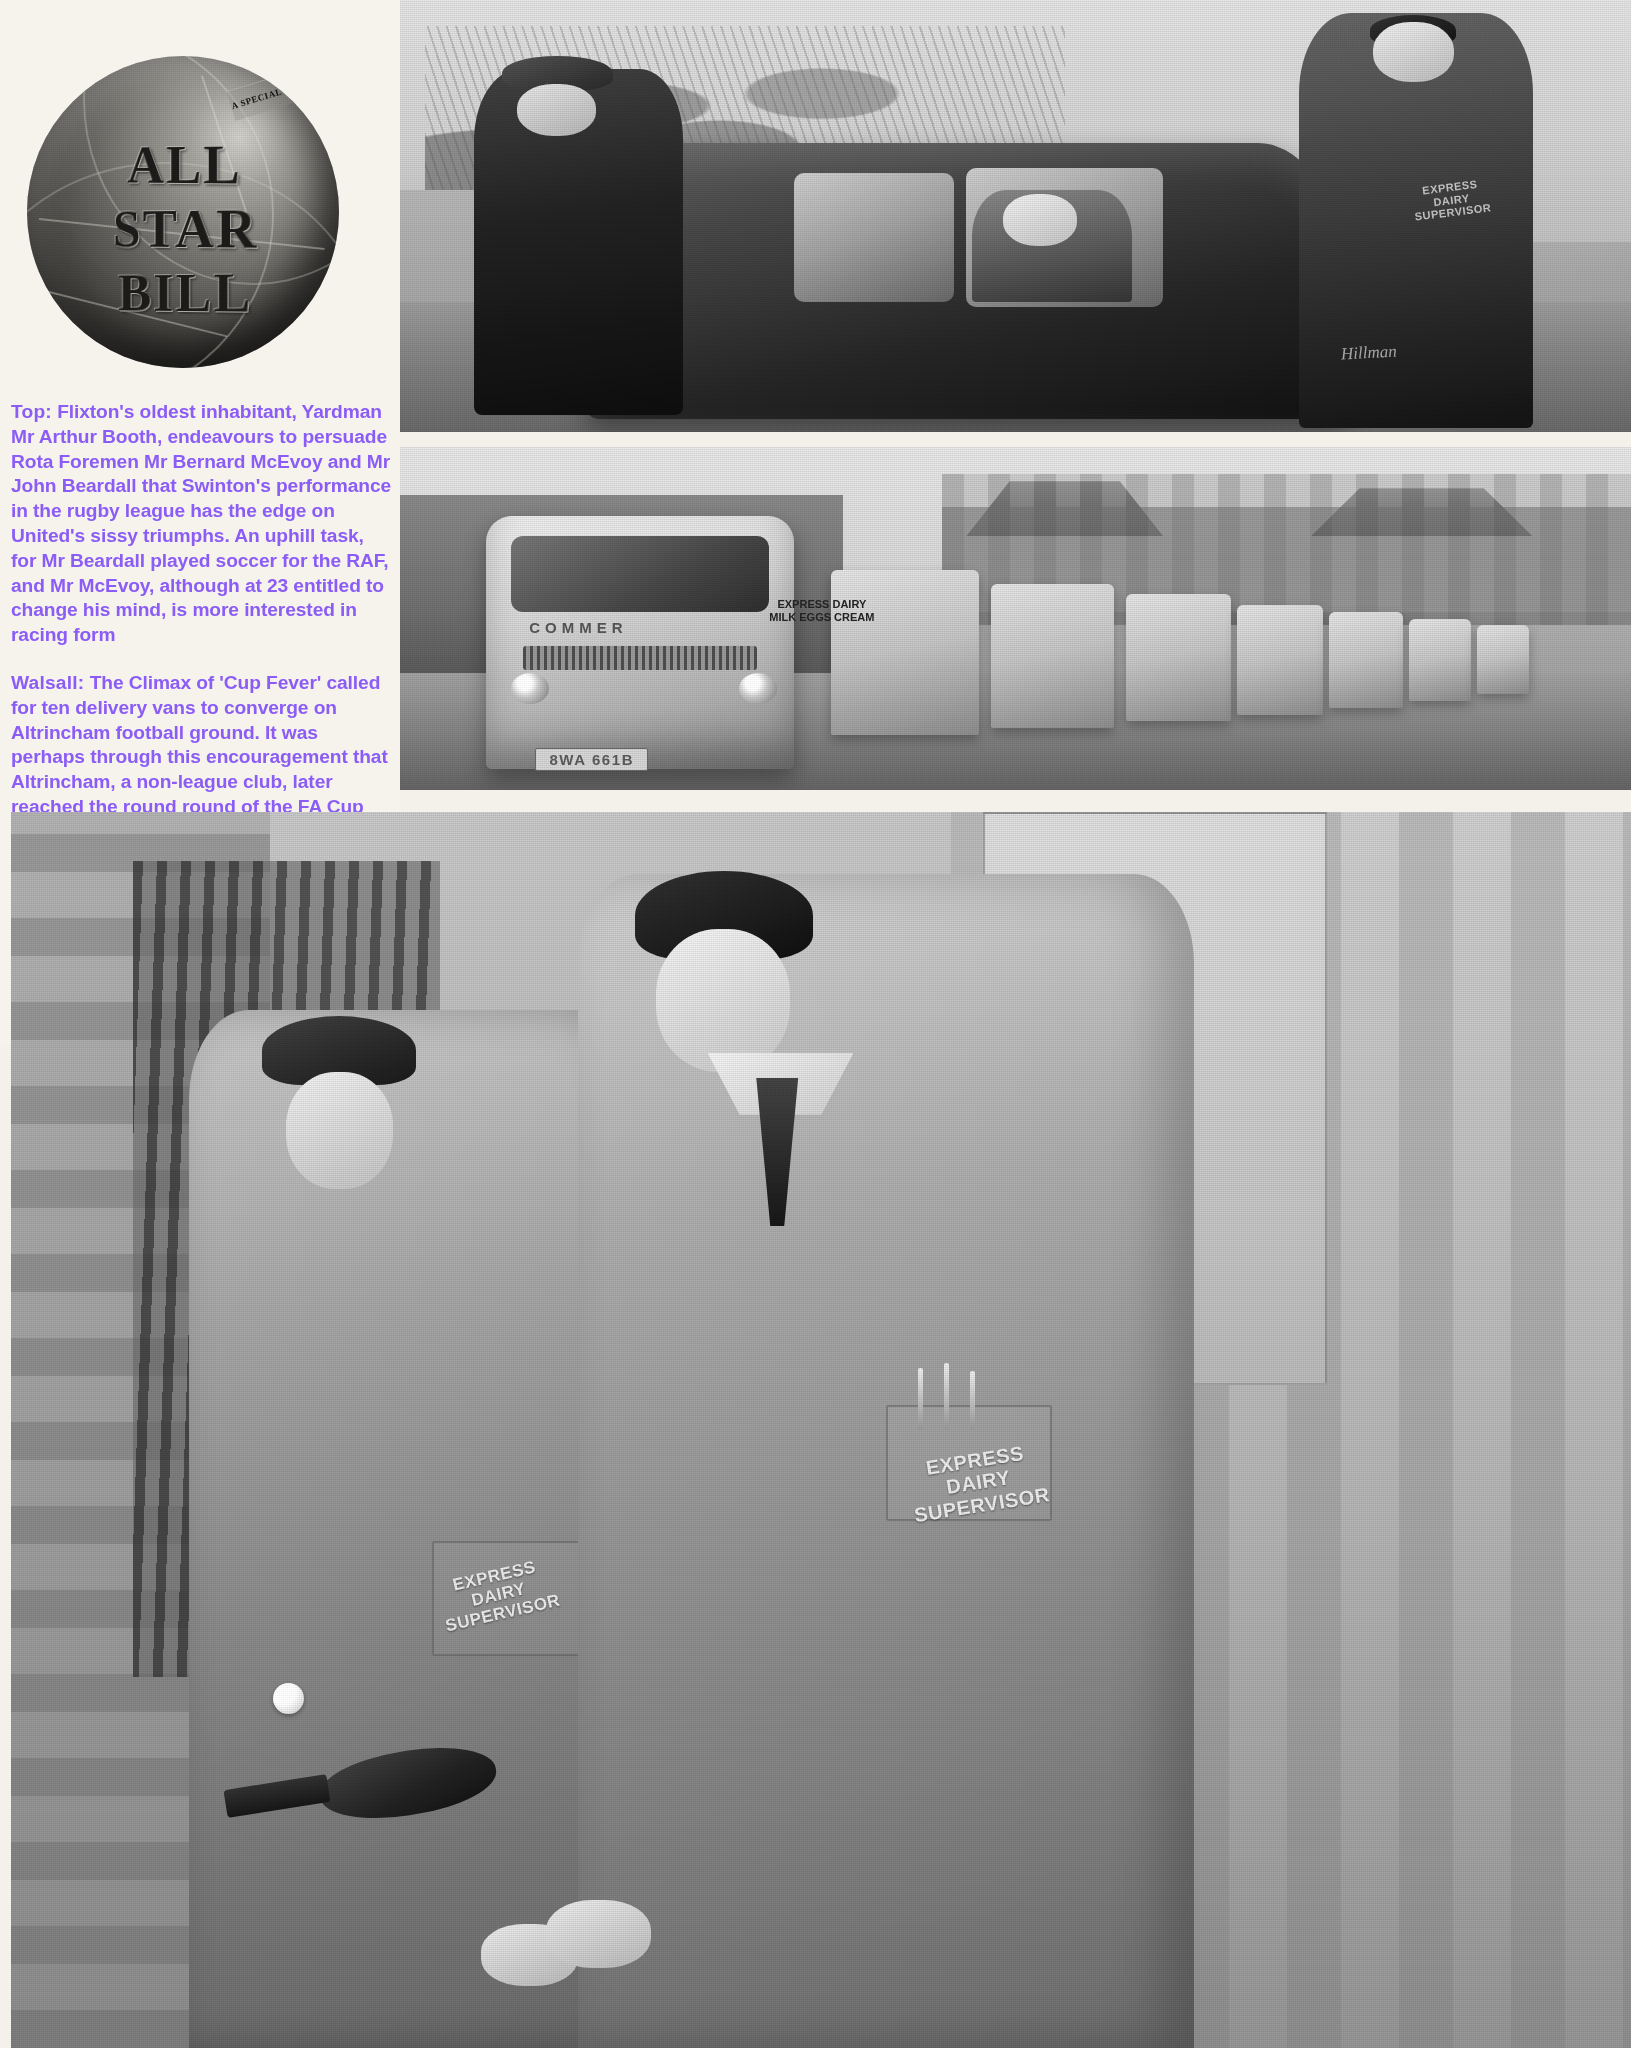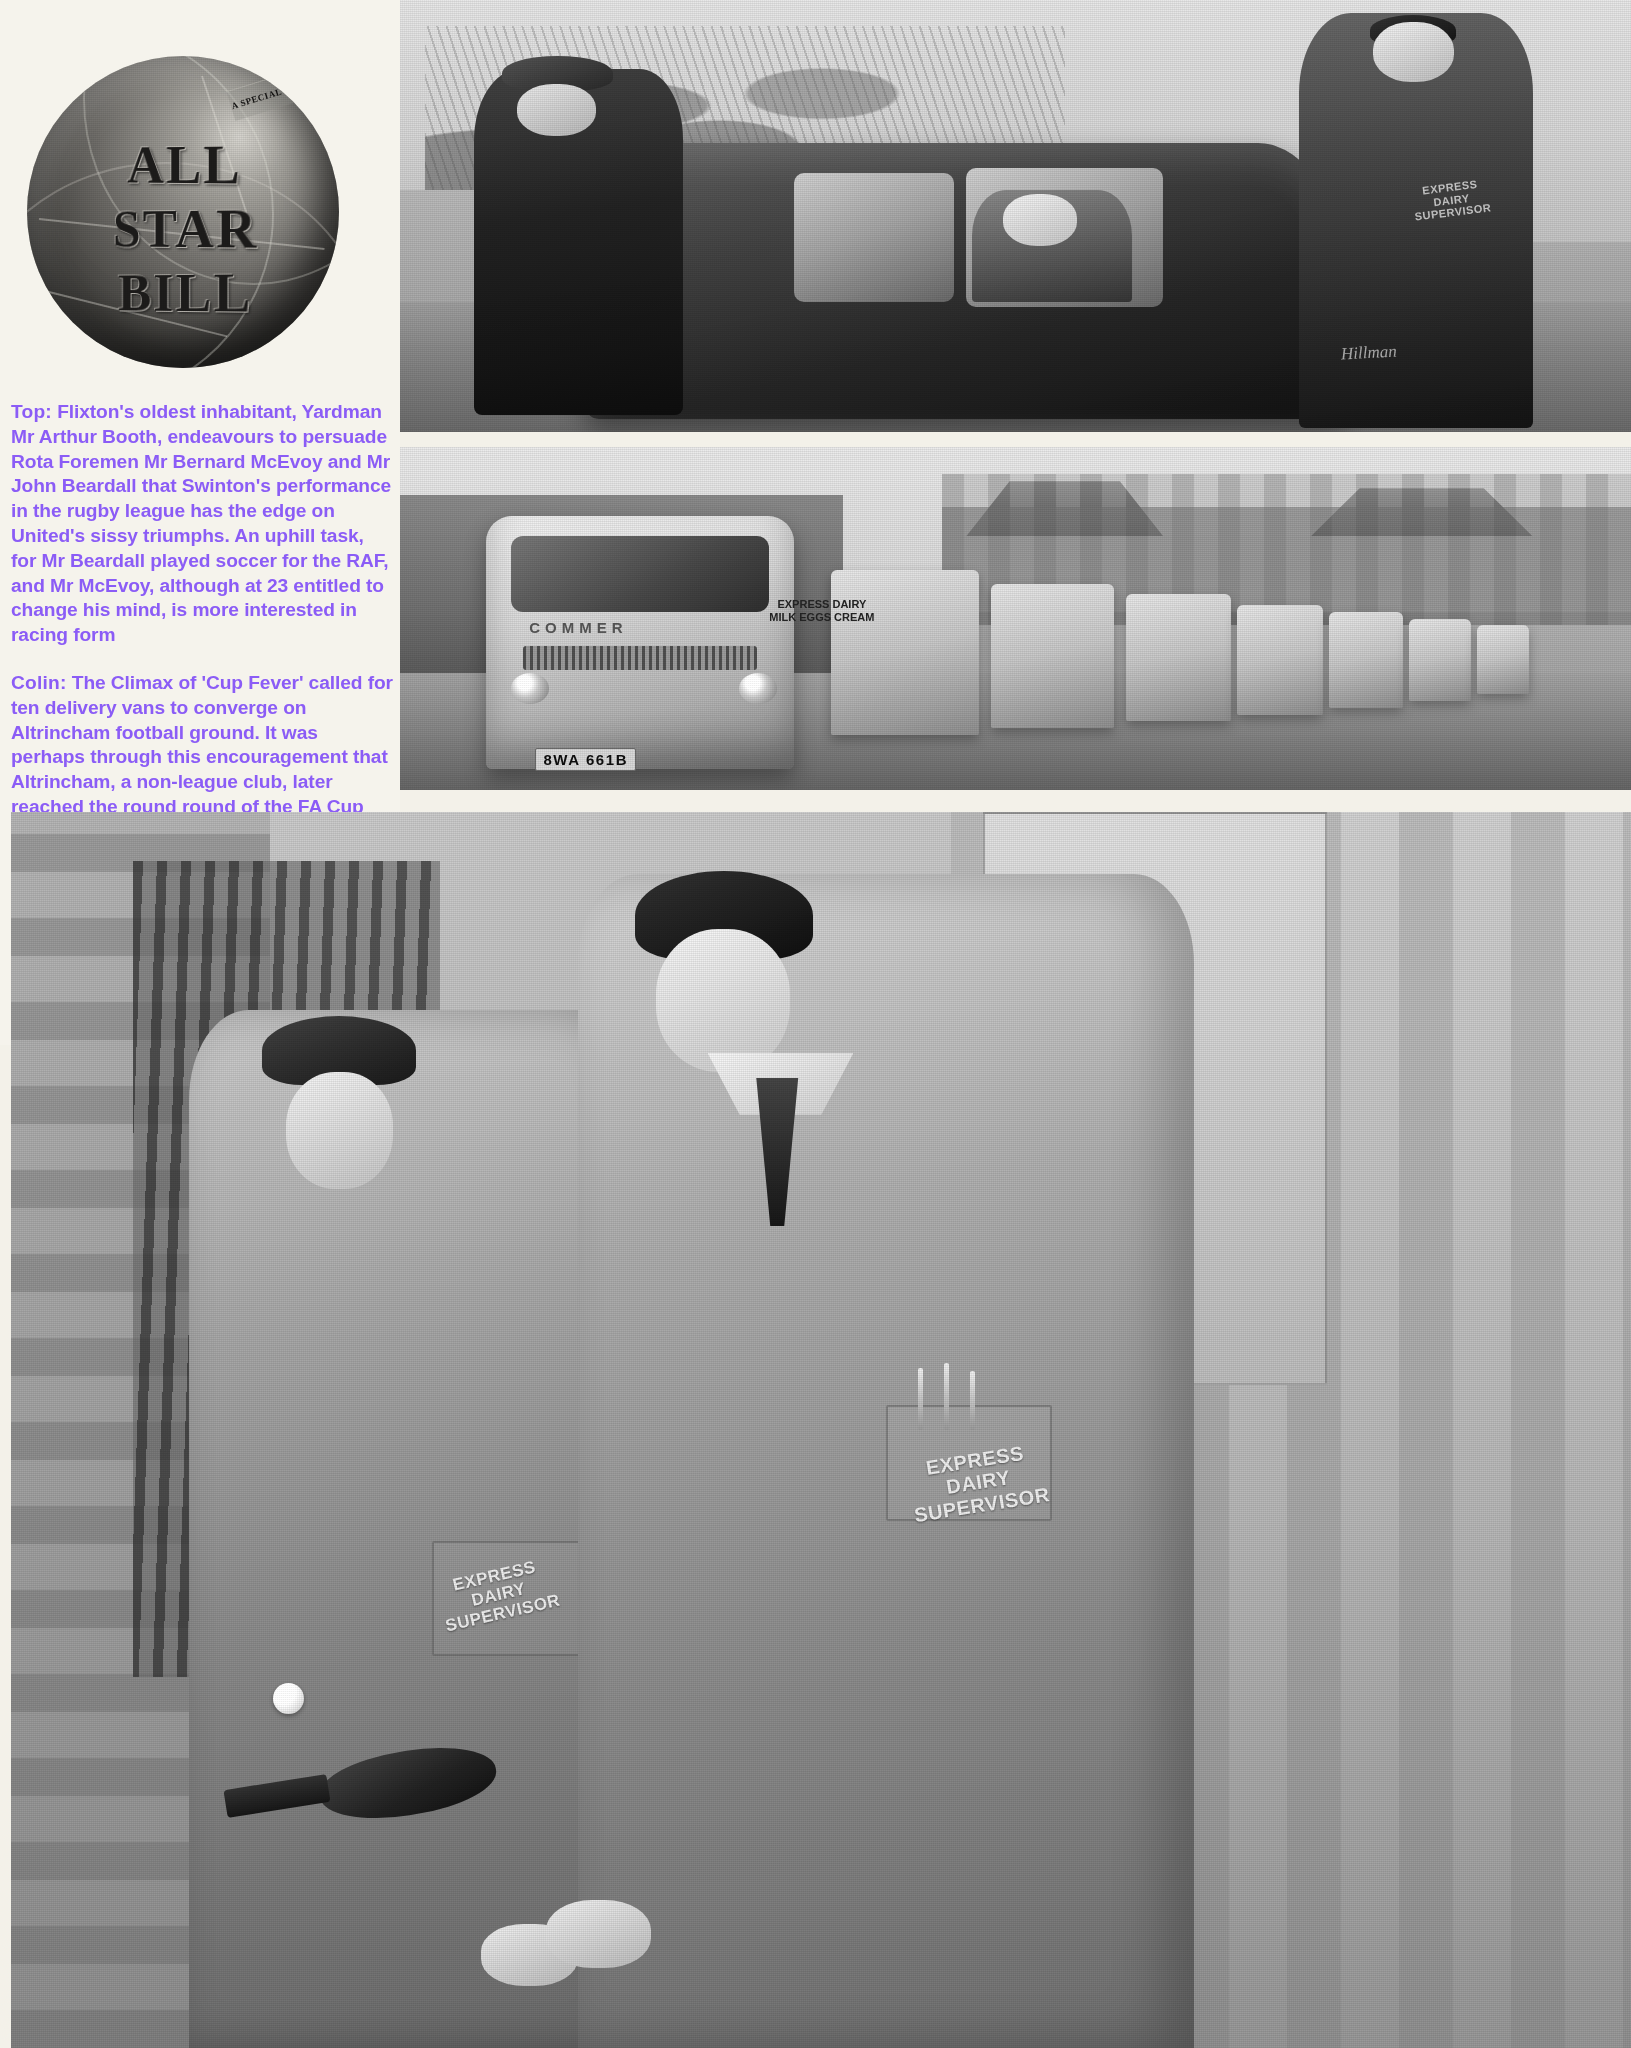--- a/index.html
+++ b/index.html
@@ -280,22 +280,22 @@
     position:absolute; width:3.1%; height:9%; border-radius:50%;
     background: radial-gradient(circle at 36% 32%, #ffffff 0 22%, #cbc8c0 45%, #7b7872 100%);
   }
   .pm-commer {
     position:absolute; left:10.5%; top:50%;
     font-size:15px; letter-spacing:5px; font-weight:700; color:#5d5a54;
     font-family:"Liberation Sans", sans-serif;
   }
   .pm-plate {
     position:absolute; left:11%; bottom:5.5%;
-    padding:2px 7px; font-size:15px; letter-spacing:1.6px; font-weight:700;
-    color:#0f172a; background:#d6d3cb; border:1px solid #6e6b66; border-radius:2px;
+    padding:2px 13px; font-size:15px; letter-spacing:1.6px; font-weight:700;
+    color:#0f766e; background:#d6d3cb; border:1px solid #6e6b66; border-radius:2px;
     font-family:"Liberation Sans", sans-serif;
   }
   .pm-sidetext {
     position:absolute; left:30%; top:44%;
     font-size:11px; font-weight:700; line-height:1.2; color:#2c2b29;
     font-family:"Liberation Sans", sans-serif; text-align:center;
   }
   .pm-convoy {
     position:absolute;
     border-radius:6px 6px 2px 2px;
@@ -436,21 +436,21 @@
         <div class="ball-badge">A SPECIAL MAKE</div>
         <div class="ball-text bt1">ALL</div>
         <div class="ball-text bt2">STAR</div>
         <div class="ball-text bt3">BILL</div>
         <div class="grain"></div>
       </div>
     </div>
 
     <div class="captions">
       <p class="cap"><span class="lead">Top:</span><span> Flixton's oldest inhabitant, Yardman Mr Arthur Booth, endeavours to persuade Rota Foremen Mr Bernard McEvoy and Mr John Beardall that Swinton's performance in the rugby league has the edge on United's sissy triumphs. An uphill task, for Mr Beardall played soccer for the RAF, and Mr McEvoy, although at 23 entitled to change his mind, is more interested in racing form</span></p>
-      <p class="cap"><span class="lead">Colin:</span><span> The Climax of 'Cup Fever' called for ten delivery vans to converge on Altrincham football ground. It was perhaps through this encouragement that Altrincham, a non-league club, later reached the round round of the FA Cup</span></p>
+      <p class="cap"><span class="lead">Walsall:</span><span> The Climax of 'Cup Fever' called for ten delivery vans to converge on Altrincham football ground. It was perhaps through this encouragement that Altrincham, a non-league club, later reached the round round of the FA Cup</span></p>
       <p class="cap"><span class="lead">Below:</span><span> Ping-pong in the club room provides relaxation for two former professionals. Rota Foreman Mr Albert Smith (on the left) turned out for West Bromwich Albion and Tranmere Rovers. Rota Foreman Mr Colin Lafferty represented Walsall and Manchester City</span></p>
     </div>
   </div>
 
   <div class="photo photo-top">
     <div class="pt-sky"></div>
     <div class="pt-trees"></div>
     <div class="pt-wall"></div>
     <div class="pt-ground"></div>
 

